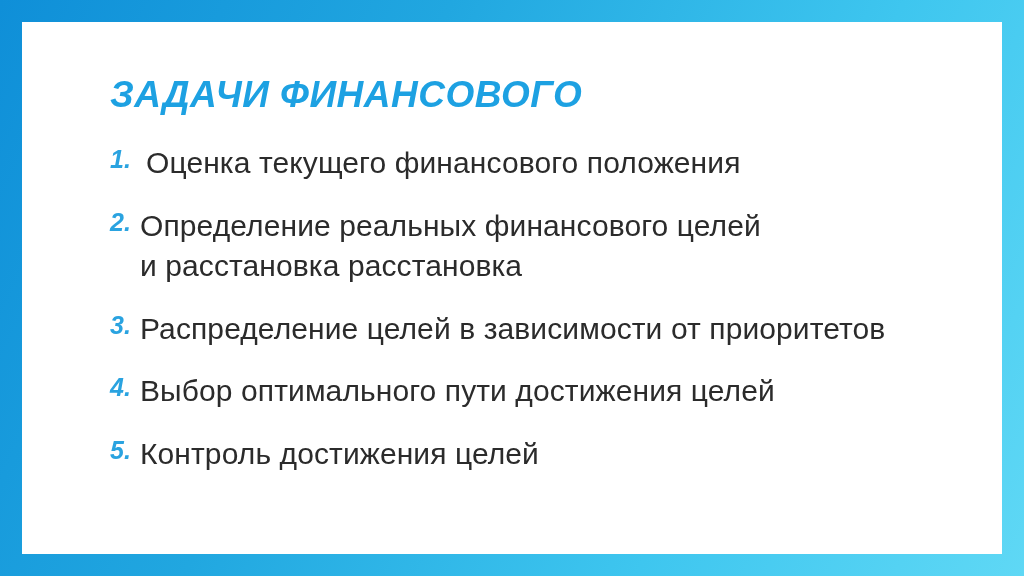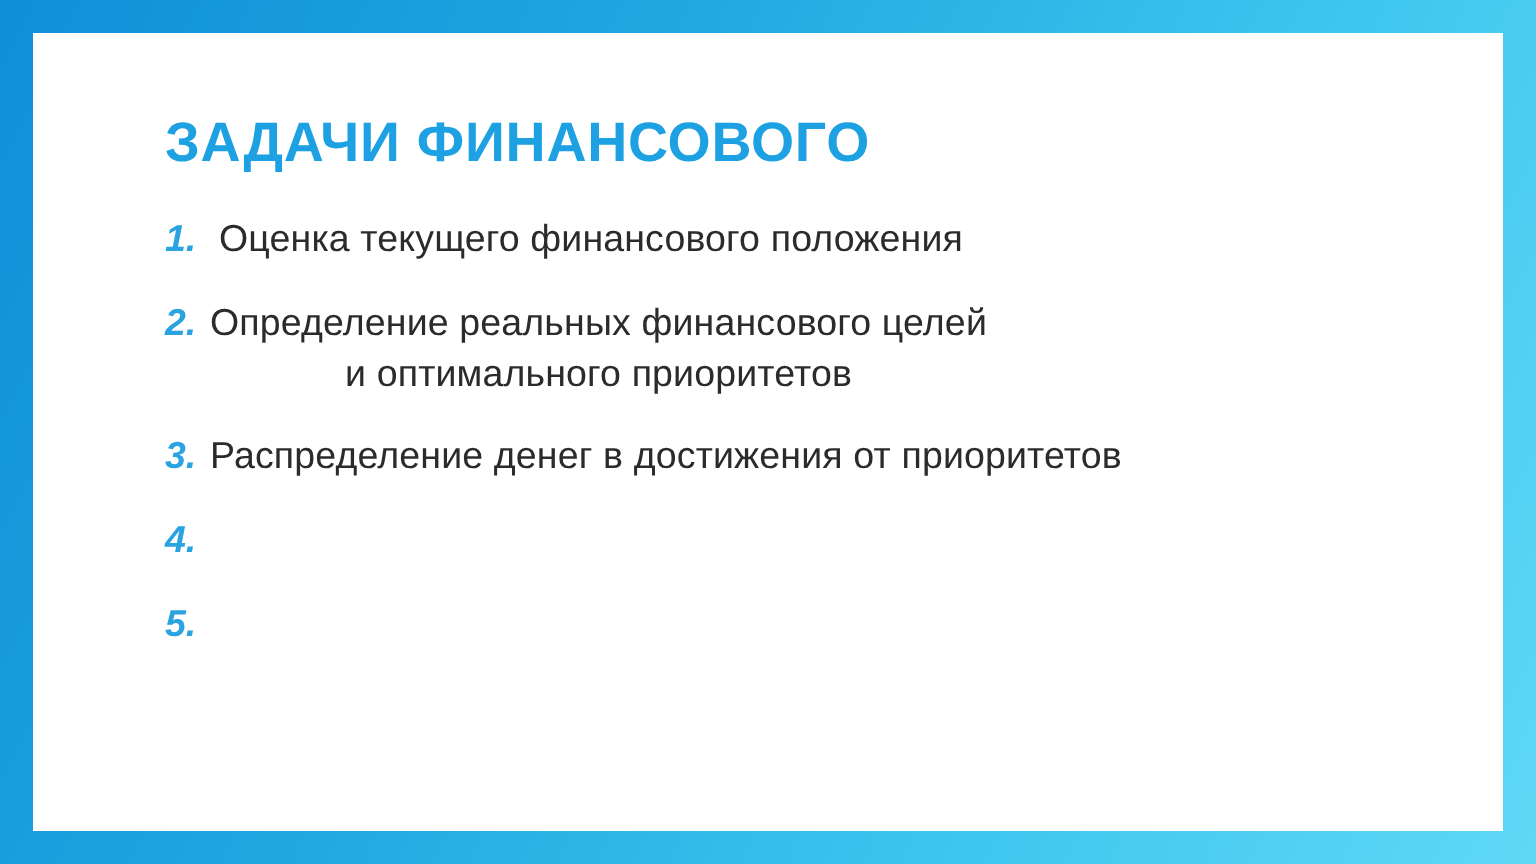--- a/index.html
+++ b/index.html
@@ -28,20 +28,21 @@
     height: 100%;
     background: #ffffff;
     box-sizing: border-box;
     padding: 50px 60px 40px 88px;
   }
 
   .title {
     font-size: 37px;
     line-height: 1.22;
     font-weight: bold;
+    font-style: italic;
     color: #1da1e2;
     letter-spacing: 0.5px;
     margin: 0 0 26px 0;
     max-width: 620px;
     text-transform: uppercase;
   }
   .title .title-line {
     display: block;
   }
 
@@ -61,25 +62,24 @@
     flex: 0 0 auto;
     width: 30px;
     font-size: 25px;
     font-weight: bold;
     font-style: italic;
     color: #2aa3e0;
     line-height: 1.35;
   }
 
   .item-text {
-    font-size: 25px;
+    font-size: 30px;
     color: #2b2b2b;
     line-height: 1.35;
     letter-spacing: 0.1px;
-    text-align: center;
   }
   .item-text .text-line {
     display: block;
   }
 
   
   .list-item:first-child .item-num {
     width: 36px;
   }
 </style>
@@ -99,34 +99,40 @@
         <span class="item-num">1.</span>
         <span class="item-text">
           <span class="text-line">Оценка текущего финансового положения</span>
         </span>
       </li>
 
       <li class="list-item">
         <span class="item-num">2.</span>
         <span class="item-text">
           <span class="text-line">Определение реальных финансового целей</span>
-          <span class="text-line">и оптимального приоритетов</span>
+          <span class="text-line">и расстановка расстановка</span>
         </span>
       </li>
 
       <li class="list-item">
         <span class="item-num">3.</span>
         <span class="item-text">
-          <span class="text-line">Распределение денег в достижения от приоритетов</span>
+          <span class="text-line">Распределение целей в зависимости от приоритетов</span>
         </span>
       </li>
 
       <li class="list-item">
         <span class="item-num">4.</span>
+        <span class="item-text">
+          <span class="text-line">Выбор оптимального пути достижения целей</span>
+        </span>
       </li>
 
       <li class="list-item">
         <span class="item-num">5.</span>
+        <span class="item-text">
+          <span class="text-line">Контроль достижения целей</span>
+        </span>
       </li>
 
     </ul>
   </div>
 </div>
 
 </body></html>

